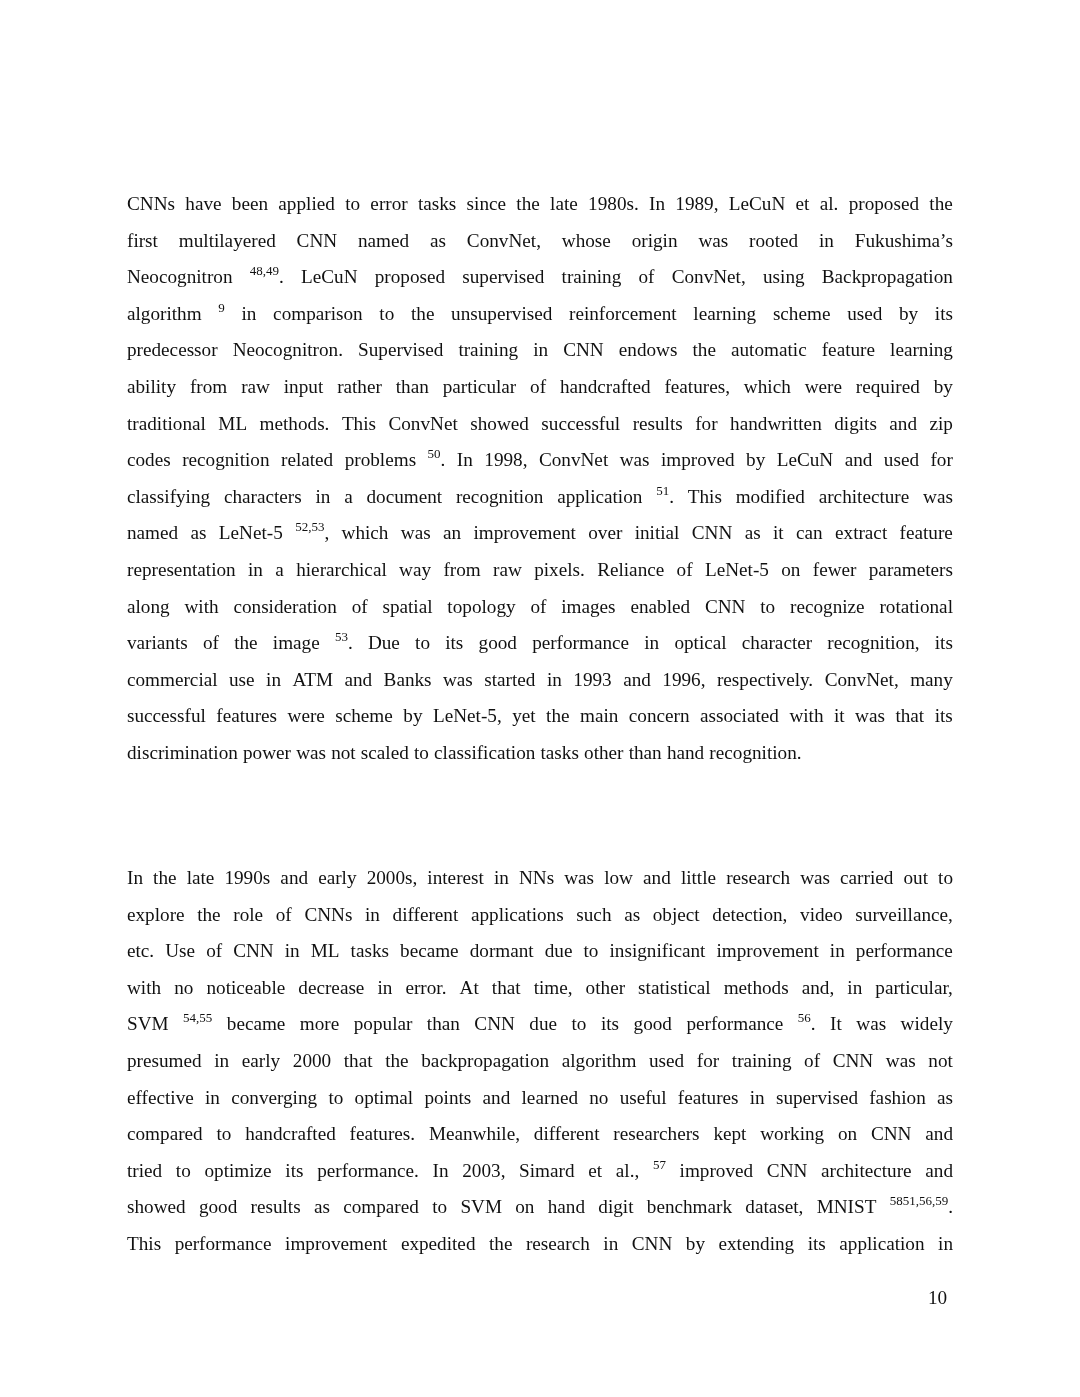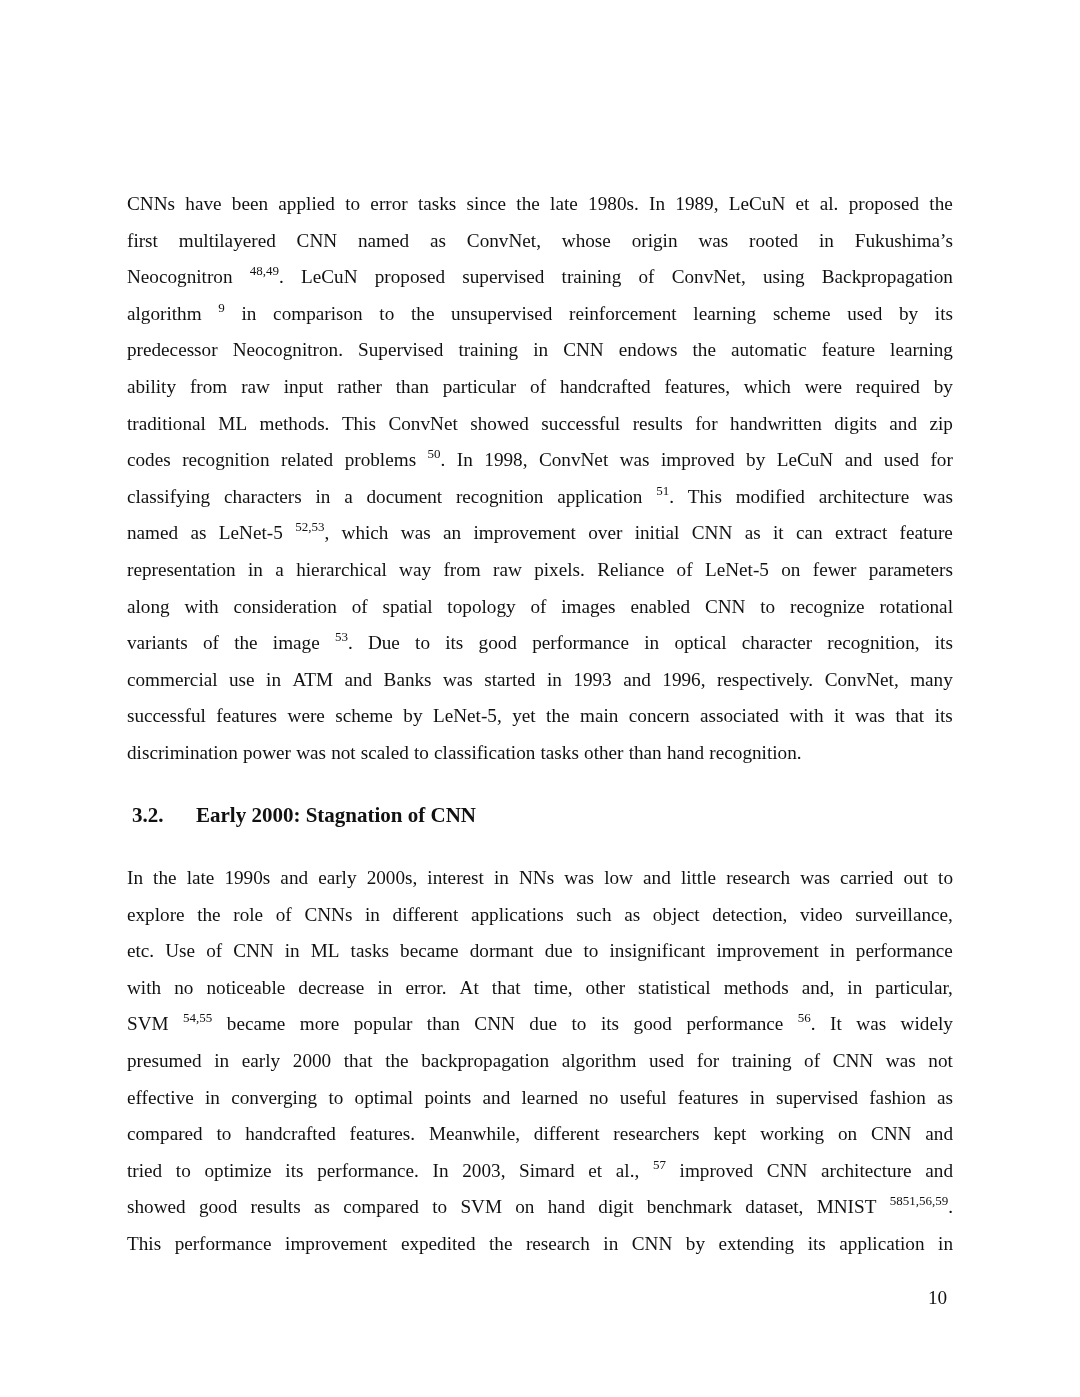--- a/index.html
+++ b/index.html
@@ -361,23 +361,20 @@
           <span style="white-space: nowrap;">classification</span>
           <span style="white-space: nowrap;">tasks</span>
           <span style="white-space: nowrap;">other</span>
           <span style="white-space: nowrap;">than</span>
           <span style="white-space: nowrap;">hand</span>
           <span style="white-space: nowrap;">recognition.</span>
         </span>
       </div>
     </div>
 
-  <div class="heading" style="top:803px;">
-    <span class="num">3.2.</span><span>Early 2000: Stagnation of CNN</span>
-  </div>
 
   <div class="para" id="para-1" style="top:865px;">
       <div class="line" style="top: 0px;">
         <span class="jt">
           <span style="white-space: nowrap;">In</span>
           <span style="white-space: nowrap;">the</span>
           <span style="white-space: nowrap;">late</span>
           <span style="white-space: nowrap;">1990s</span>
           <span style="white-space: nowrap;">and</span>
           <span style="white-space: nowrap;">early</span>

